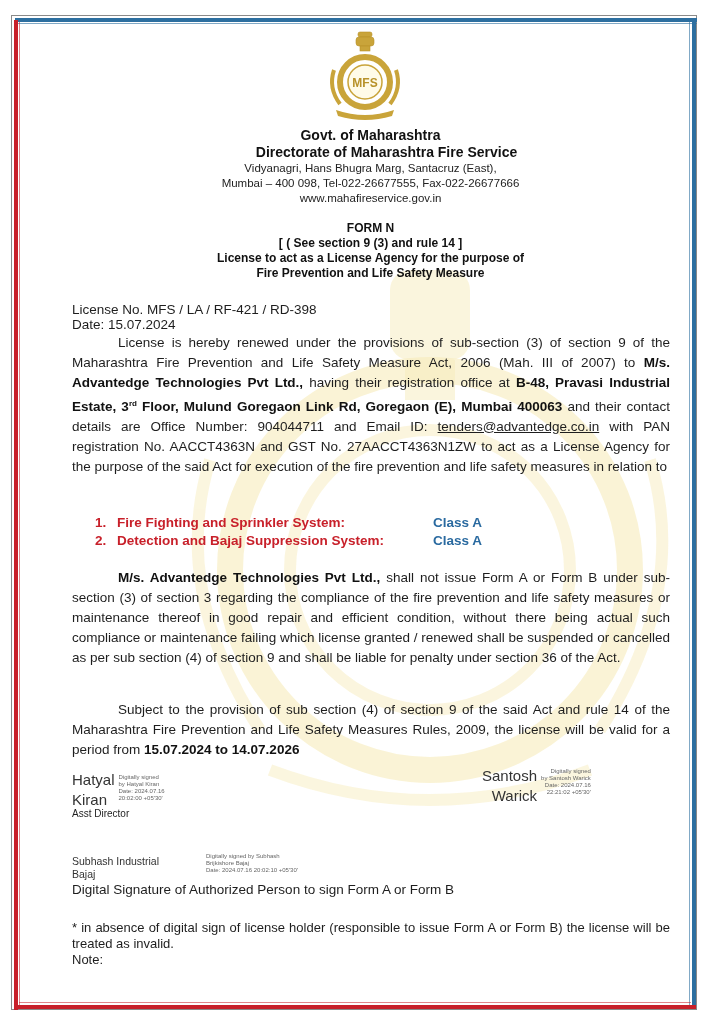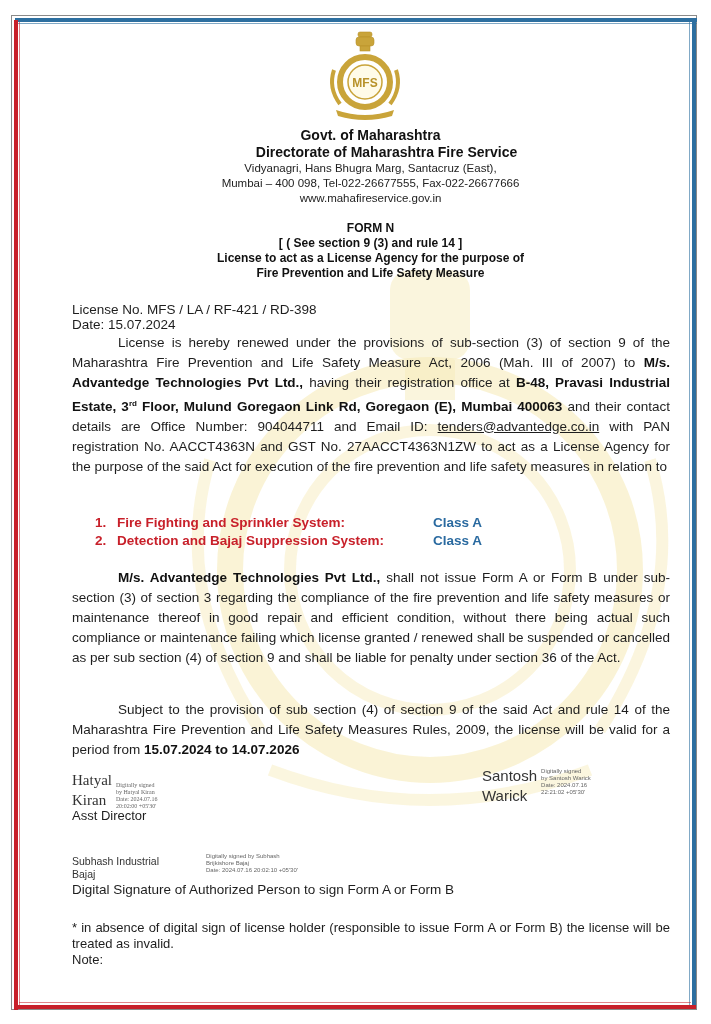--- a/index.html
+++ b/index.html
@@ -137,37 +137,37 @@
     <span class="sys-name">Detection and Bajaj Suppression System:</span>
     <span class="sys-class">Class A</span>
   </div>
 </div>
 
 <div class="para" style="top:568px;"><span class="indent"></span><b>M/s. Advantedge Technologies Pvt Ltd.,</b><span> shall not issue Form A or Form B under sub-section (3) of section 3 regarding the compliance of the fire prevention and life safety measures or maintenance thereof in good repair and efficient condition, without there being actual such compliance or maintenance failing which license granted / renewed shall be suspended or cancelled as per sub section (4) of section 9 and shall be liable for penalty under section 36 of the Act.</span></div>
 
 <div class="para" style="top:700px;"><span class="indent"></span><span>Subject to the provision of sub section (4) of section 9 of the said Act and rule 14 of the Maharashtra Fire Prevention and Life Safety Measures Rules, 2009, the license will be valid for a period from </span><b>15.07.2024 to 14.07.2026</b></div>
 
 <div class="sig-block" style="left:72px; top:770px;">
-  <div style="display:flex; align-items:flex-end;font-family:Liberation Serif, serif;">
+  <div style="display:flex; align-items:flex-start;">
     <div>
       <div class="sig-name">Hatyal</div>
       <div class="sig-name">Kiran</div>
     </div>
     <div style="margin-left:4px; margin-top:4px;">
       <div class="sig-small">Digitally signed</div>
       <div class="sig-small">by Hatyal Kiran</div>
       <div class="sig-small">Date: 2024.07.16</div>
       <div class="sig-small">20:02:00 +05'30'</div>
     </div>
   </div>
-  <div style="font-size:13px; margin-top:-2px;">Asst Director</div>
+  <div style="font-size:10px; margin-top:-2px;">Asst Director</div>
 </div>
 
 <div class="sig-block" style="left:472px; top:766px; width:170px;">
-  <div style="display:flex; align-items:flex-start; padding-left:10px;">
+  <div style="display:flex; align-items:flex-start; padding-left:10px;text-align:right;">
     <div>
       <div class="sig-name">Santosh</div>
       <div class="sig-name">Warick</div>
     </div>
     <div style="margin-left:4px; margin-top:2px;">
       <div class="sig-small">Digitally signed</div>
       <div class="sig-small">by Santosh Warick</div>
       <div class="sig-small">Date: 2024.07.16</div>
       <div class="sig-small">22:21:02 +05'30'</div>
     </div>

